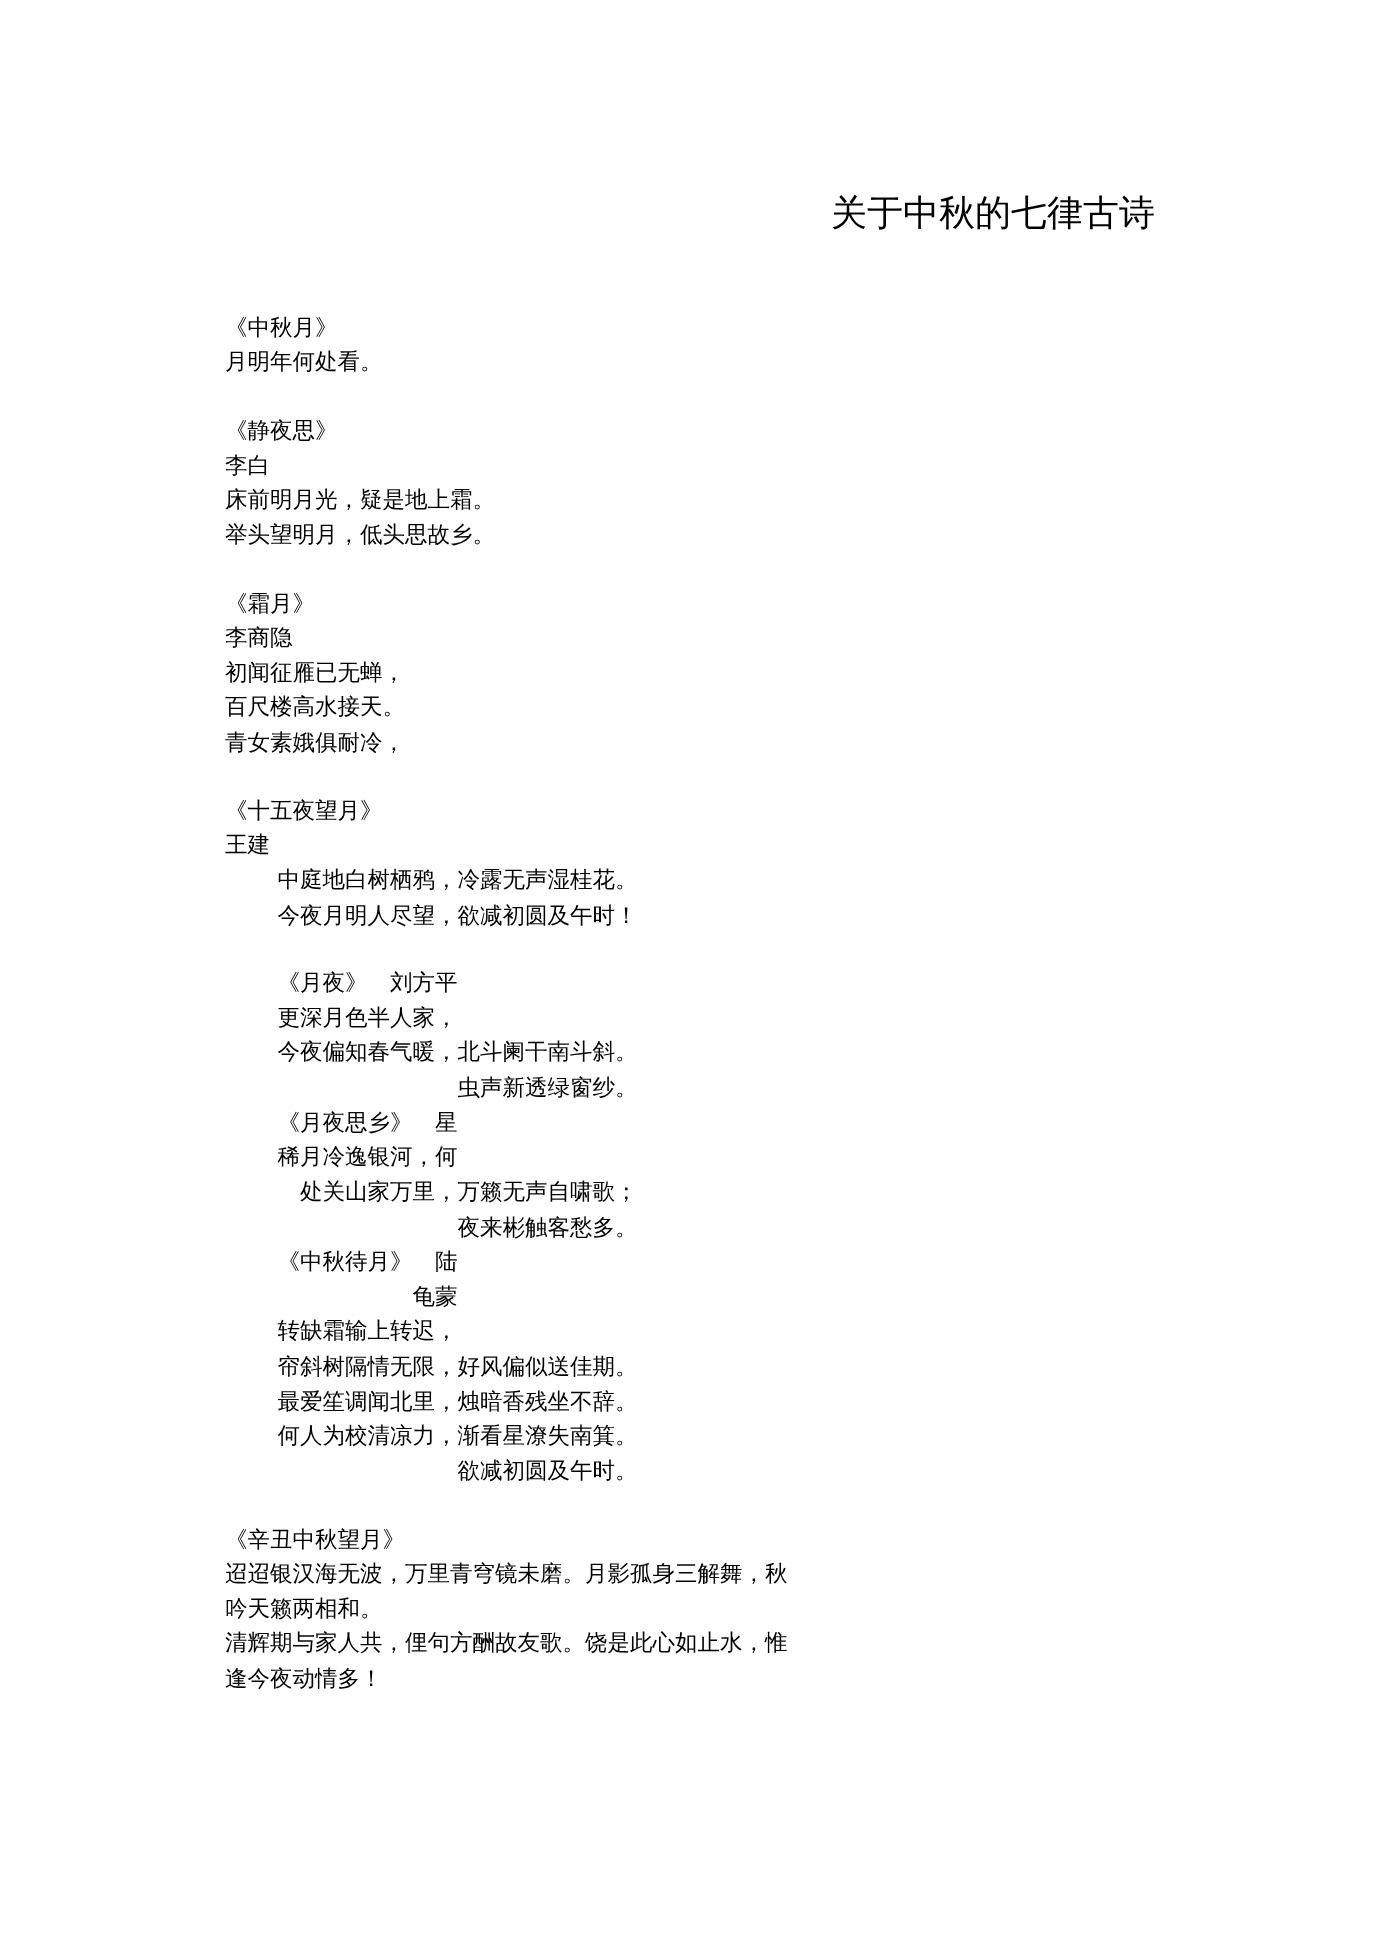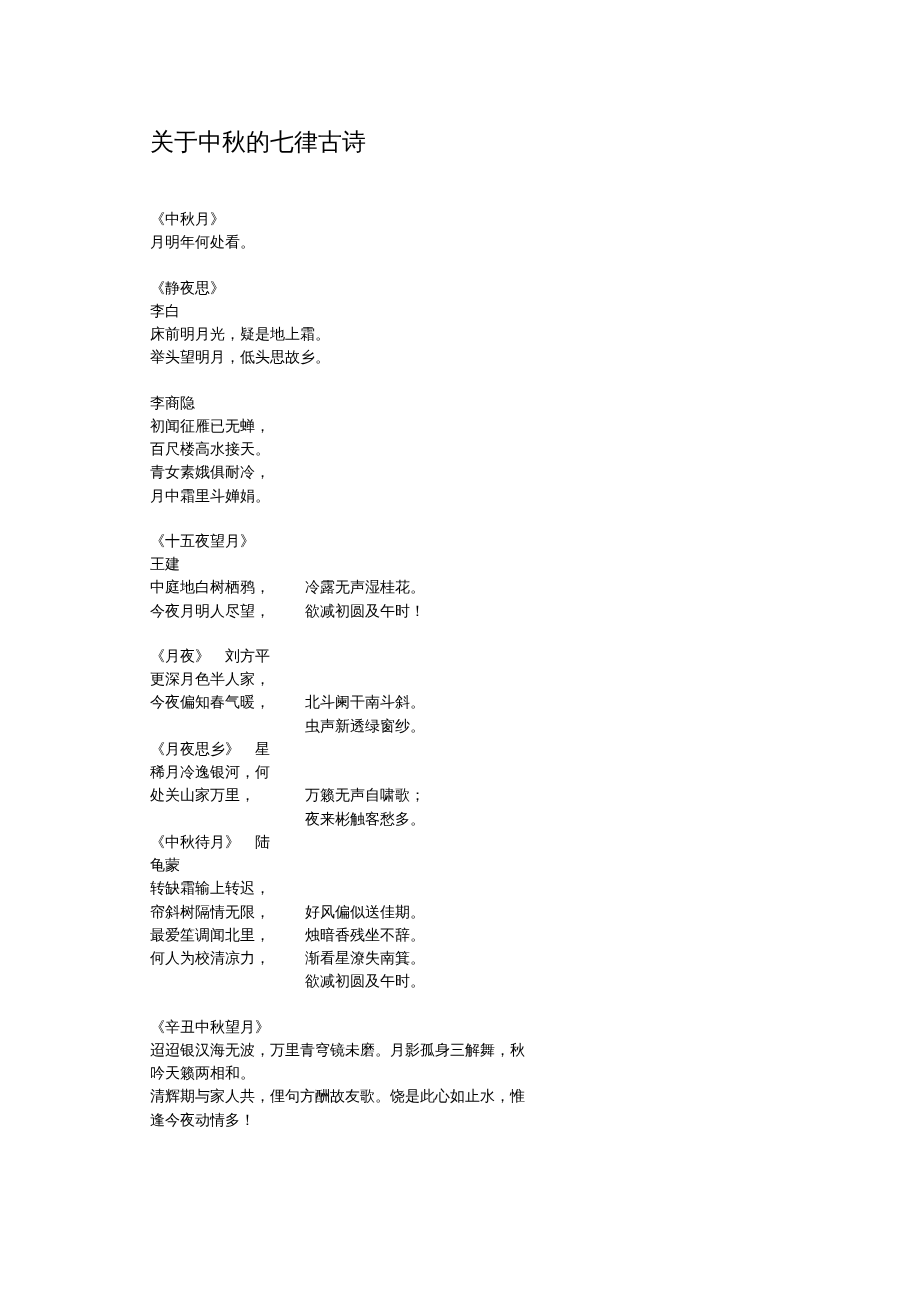--- a/index.html
+++ b/index.html
@@ -7,21 +7,21 @@
     padding: 0;
     background: #ffffff;
     font-family: "SimSun", "宋体", serif;
     width: 920px;
   }
   .page {
     padding: 110px 150px 80px 150px;
     color: #000000;
   }
   .title {
-    text-align: left;
+    text-align: right;
     font-size: 24px;
     font-weight: normal;
     margin-bottom: 50px;
     font-family: "SimSun", "宋体", serif;
   }
   .poem-block {
     margin-bottom: 22px;
     font-size: 15px;
     line-height: 1.55;
   }
@@ -32,20 +32,21 @@
     display: block;
   }
   .poem-line {
     display: block;
   }
   .two-col {
     display: flex;
   }
   .col-left {
     width: 155px;
+    text-align: right;
   }
   .col-right {
   }
 </style>
 </head>
 <body>
 
 <div class="page">
   <h1 class="title">关于中秋的七律古诗</h1>
 
@@ -55,25 +56,25 @@
   </div>
 
   <div class="poem-block">
     <span class="poem-title">《静夜思》</span>
     <span class="poem-author">李白</span>
     <span class="poem-line">床前明月光，疑是地上霜。</span>
     <span class="poem-line">举头望明月，低头思故乡。</span>
   </div>
 
   <div class="poem-block">
+    <span class="poem-title">《霜月》</span>
     <span class="poem-author">李商隐</span>
     <span class="poem-line">初闻征雁已无蝉，</span>
     <span class="poem-line">百尺楼高水接天。</span>
     <span class="poem-line">青女素娥俱耐冷，</span>
-    <span class="poem-line">月中霜里斗婵娟。</span>
   </div>
 
   <div class="poem-block">
     <span class="poem-title">《十五夜望月》</span>
     <span class="poem-author">王建</span>
     <div class="two-col">
       <div class="col-left">
         <span class="poem-line">中庭地白树栖鸦，</span>
         <span class="poem-line">今夜月明人尽望，</span>
       </div>

